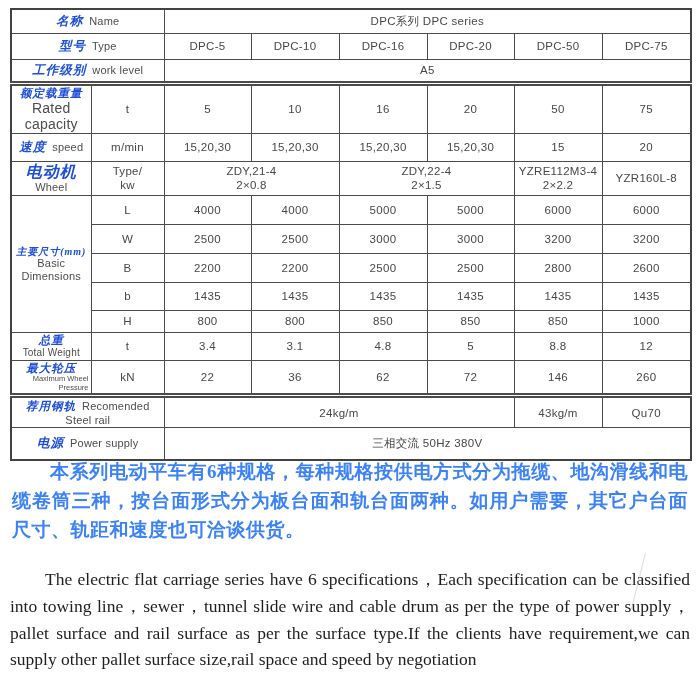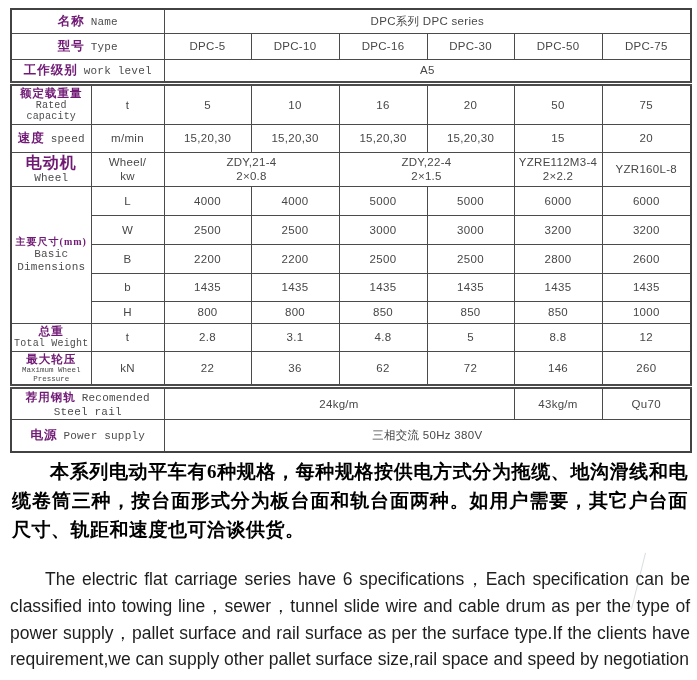--- a/index.html
+++ b/index.html
@@ -14,38 +14,38 @@
   table.spec td {
     border: 1.5px solid #4b4b4b;
     text-align: center; vertical-align: middle;
     font-size: 11.5px; color: #474747;
     padding: 1px 2px;
     overflow: hidden;
   }
   table.spec { border: 2px solid #424242; }
   tr.dbl td { border-bottom: 5px double #4b4b4b; }
 
-  .zh { font-family: "Liberation Serif", serif; font-weight: bold; font-size: 12.5px; color: #701a75; letter-spacing: 1px; }
-  .en { font-family: Liberation Mono, monospace; font-weight: normal; font-size: 11px; color: #4c4c4c; letter-spacing: 0.2px; }
-  .en.tiny { font-size: 7.5px; letter-spacing: 0; }
+  .zh { font-family: "Liberation Serif", serif; font-weight: bold; font-size: 12.5px; color: #1d4ed8; letter-spacing: 1px; font-style: italic; }
+  .en { font-family: Liberation Sans, sans-serif; font-weight: normal; font-size: 11px; color: #4c4c4c; letter-spacing: 0.2px; }
+  .en.tiny { font-size: 7.5px; letter-spacing: 0; text-align: right; }
   .lbl-inline .zh { margin-right: 6px; }
   .stack div { line-height: 1.15; }
   .pre { white-space: pre-line; line-height: 1.25; }
   .val { font-size: 11.5px; color: #474747; letter-spacing: 0.3px; }
 
   
   .para-zh {
     position: absolute; left: 12px; top: 458px; width: 676px;
     font-family: "Liberation Serif", serif; font-weight: bold;
-    font-size: 19px; line-height: 1.52; color: #000000;
+    font-size: 19px; line-height: 1.52; color: #3b82f6;
     text-indent: 2em; text-align: justify; letter-spacing: 0.5px;
   }
   .para-en {
     position: absolute; left: 10px; top: 566px; width: 680px;
-    font-family: Liberation Sans, sans-serif;
+    font-family: Liberation Serif, serif;
     font-size: 17.5px; line-height: 1.53; color: #1e1e1e;
     text-indent: 2em; text-align: justify;
   }
 
   
   .artifact {
     position: absolute; left: 638px; top: 552px; width: 1px; height: 58px;
     background: #b9c2c9; opacity: 0.55; transform: rotate(14deg);
   }
 </style>
@@ -72,36 +72,36 @@
     <td colspan="6" class="val">DPC系列  DPC  series</td>
   </tr>
 
   <tr style="height:26px">
     <td colspan="2" class="lbl-inline">
       <span class="zh">型号</span><span class="en">Type</span>
     </td>
     <td class="val">DPC-5</td>
     <td class="val">DPC-10</td>
     <td class="val">DPC-16</td>
-    <td class="val">DPC-30</td>
+    <td class="val">DPC-20</td>
     <td class="val">DPC-50</td>
     <td class="val">DPC-75</td>
   </tr>
 
   <tr style="height:24px" class="dbl">
     <td colspan="2" class="lbl-inline">
       <span class="zh">工作级别</span><span class="en">work level</span>
     </td>
     <td colspan="6" class="val">A5</td>
   </tr>
 
   <tr style="height:29px">
     <td class="stack">
       <div class="zh" style="font-size:11.5px">额定载重量</div>
-      <div class="en" style="font-size:10px">Rated capacity</div>
+      <div class="en" style="font-size:14px">Rated capacity</div>
     </td>
     <td class="val">t</td>
     <td class="val">5</td>
     <td class="val">10</td>
     <td class="val">16</td>
     <td class="val">20</td>
     <td class="val">50</td>
     <td class="val">75</td>
   </tr>
 
@@ -116,21 +116,21 @@
     <td class="val">15,20,30</td>
     <td class="val">15</td>
     <td class="val">20</td>
   </tr>
 
   <tr style="height:30px">
     <td class="stack">
       <div class="zh" style="font-size:16px">电动机</div>
       <div class="en">Wheel</div>
     </td>
-    <td class="val pre">Wheel/
+    <td class="val pre">Type/
 kw</td>
     <td colspan="2" class="val pre">ZDY,21-4
 2×0.8</td>
     <td colspan="2" class="val pre">ZDY,22-4
 2×1.5</td>
     <td class="val pre">YZRE112M3-4
 2×2.2</td>
     <td class="val pre">YZR160L-8</td>
   </tr>
 
@@ -184,21 +184,21 @@
     <td class="val">850</td>
     <td class="val">1000</td>
   </tr>
 
   <tr style="height:28px">
     <td class="stack">
       <div class="zh" style="font-size:11.5px">总重</div>
       <div class="en" style="font-size:10px">Total Weight</div>
     </td>
     <td class="val">t</td>
-    <td class="val">2.8</td>
+    <td class="val">3.4</td>
     <td class="val">3.1</td>
     <td class="val">4.8</td>
     <td class="val">5</td>
     <td class="val">8.8</td>
     <td class="val">12</td>
   </tr>
 
   <tr style="height:23px" class="dbl">
     <td class="stack">
       <div class="zh" style="font-size:11.5px">最大轮压</div>

